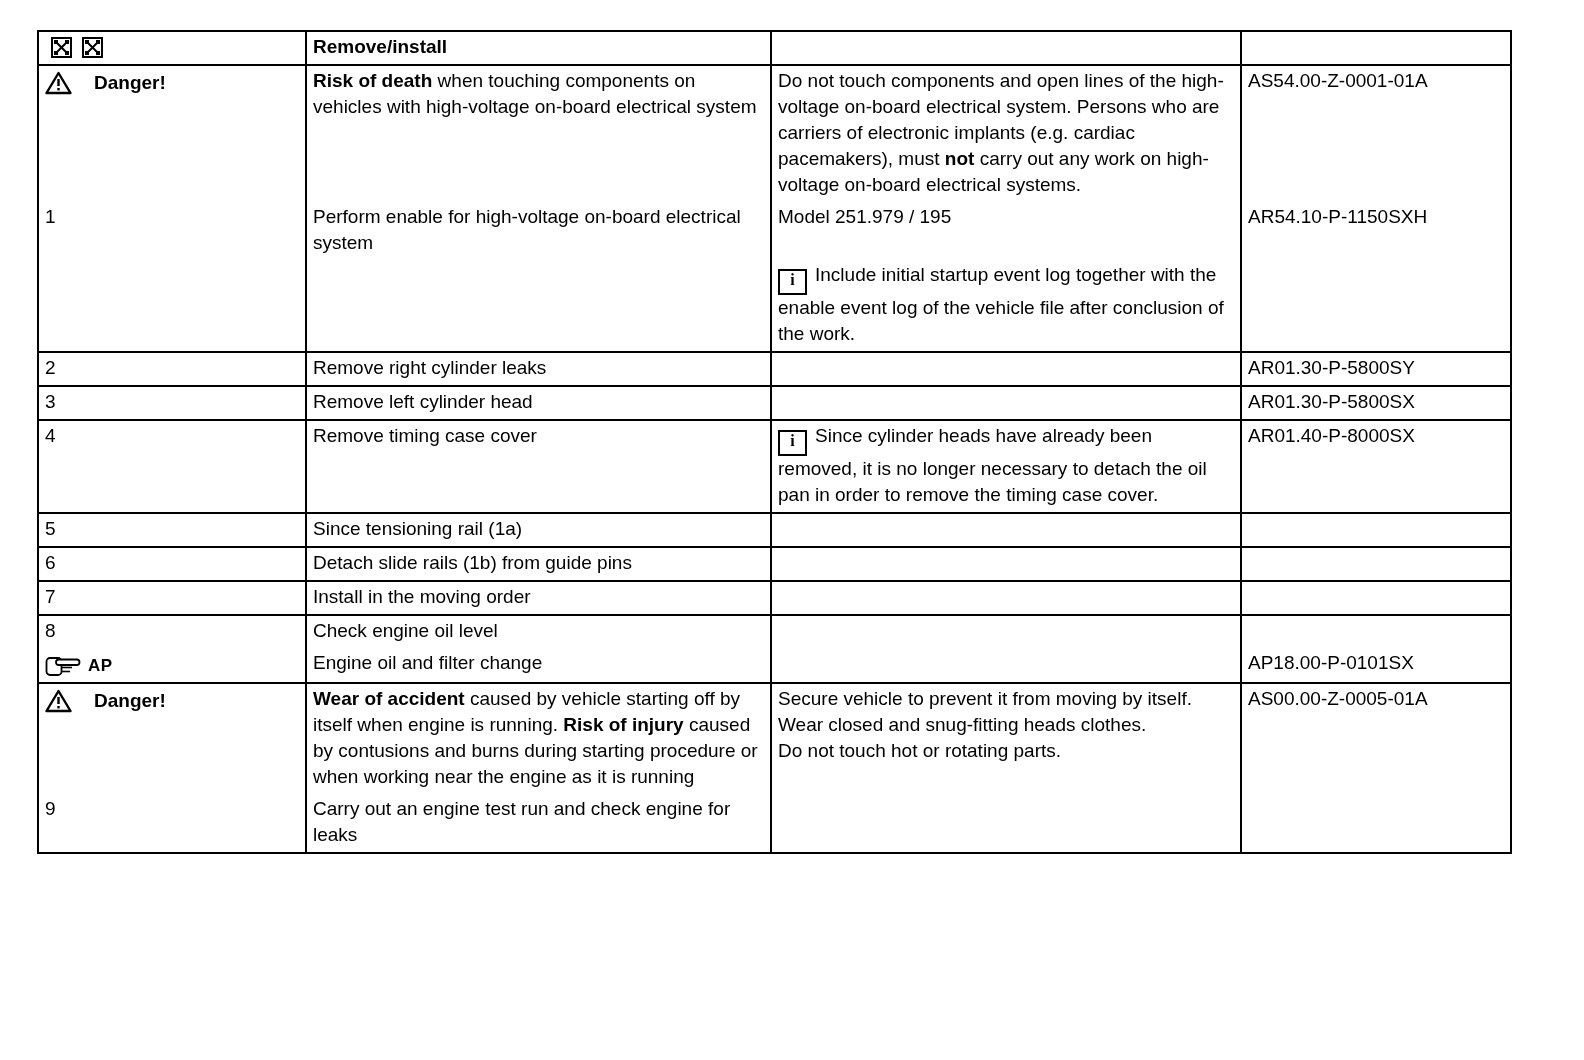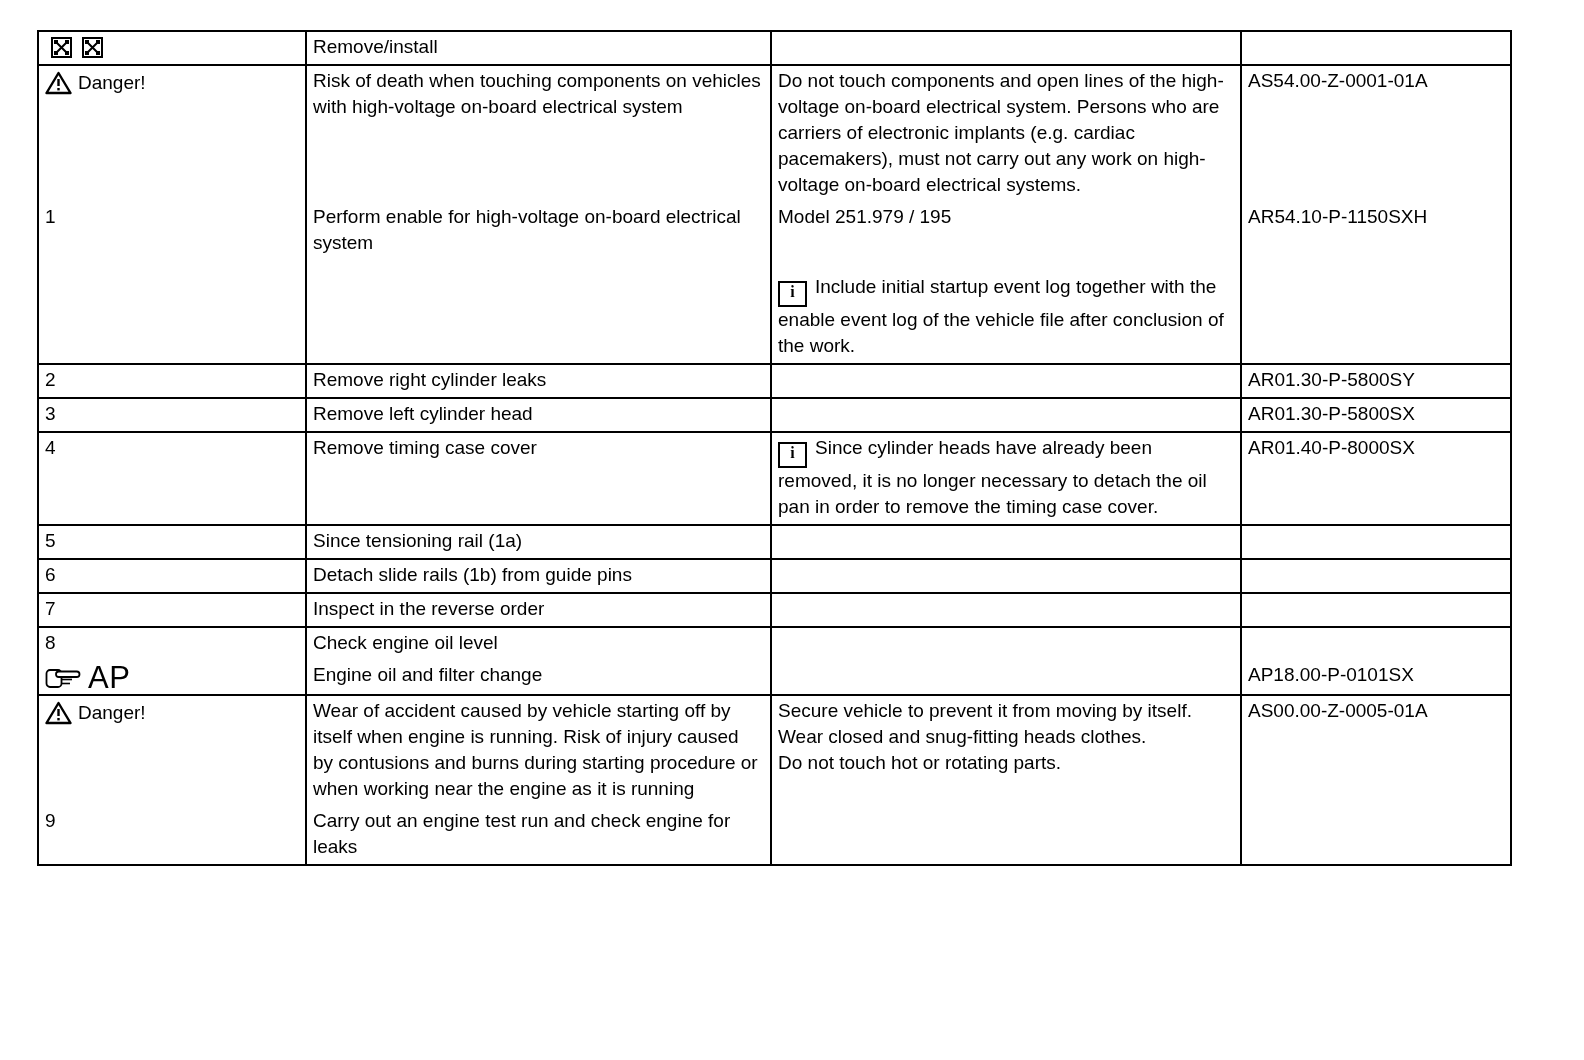--- a/index.html
+++ b/index.html
@@ -16,36 +16,36 @@
   .wis td{
     border-left:2px solid #000;
     vertical-align:top;
     padding:2px 9px 4px 6px;
     line-height:26px;
     overflow:hidden;
     word-wrap:break-word;
   }
   .wis td:first-child{border-left:none;}
   .wis tr.sep td{border-top:2px solid #000;}
-  .b{font-weight:400;}
+  .b{font-weight:700;}
   col.c1{width:268px;}col.c2{width:465px;}col.c3{width:470px;}col.c4{width:270px;}
 
-  .danger-group{display:flex;align-items:center;gap:6px;padding-top:2px;}
+  .danger-group{display:flex;align-items:center;gap:22px;padding-top:2px;}
   .sym-row{display:flex;align-items:center;gap:10px;padding:3px 0 0 6px;}
 
   .info-icon{
     display:inline-block;width:25px;height:22px;
     border:2px solid #000;background:#fff;
     font-family:"Liberation Serif",serif;font-weight:700;font-size:16px;
     text-align:center;line-height:18px;
     margin-right:8px;vertical-align:-4px;
   }
-  .gap-top{margin-top:44px;}
+  .gap-top{margin-top:32px;}
   .ap-group{display:flex;align-items:center;gap:7px;padding-top:3px;}
-  .ap-label{font-weight:400;font-size:31px;letter-spacing:0.5px;line-height:25px;}
+  .ap-label{font-weight:700;font-size:17px;letter-spacing:0.5px;line-height:25px;}
   svg{display:block;}
 </style>
 </head>
 <body>
 
 <table class="wis">
 <colgroup>
       <col class="c1">
       <col class="c2">
       <col class="c3">
@@ -146,21 +146,21 @@
 
   <tr class="sep">
     <td><span>6</span></td>
     <td><span>Detach slide rails (1b) from guide pins</span></td>
     <td></td>
     <td></td>
   </tr>
 
   <tr class="sep">
     <td><span>7</span></td>
-    <td><span>Inspect in the reverse order</span></td>
+    <td><span>Install in the moving order</span></td>
     <td></td>
     <td></td>
   </tr>
 
   <tr class="sep">
     <td><span>8</span></td>
     <td><span>Check engine oil level</span></td>
     <td></td>
     <td></td>
   </tr>

